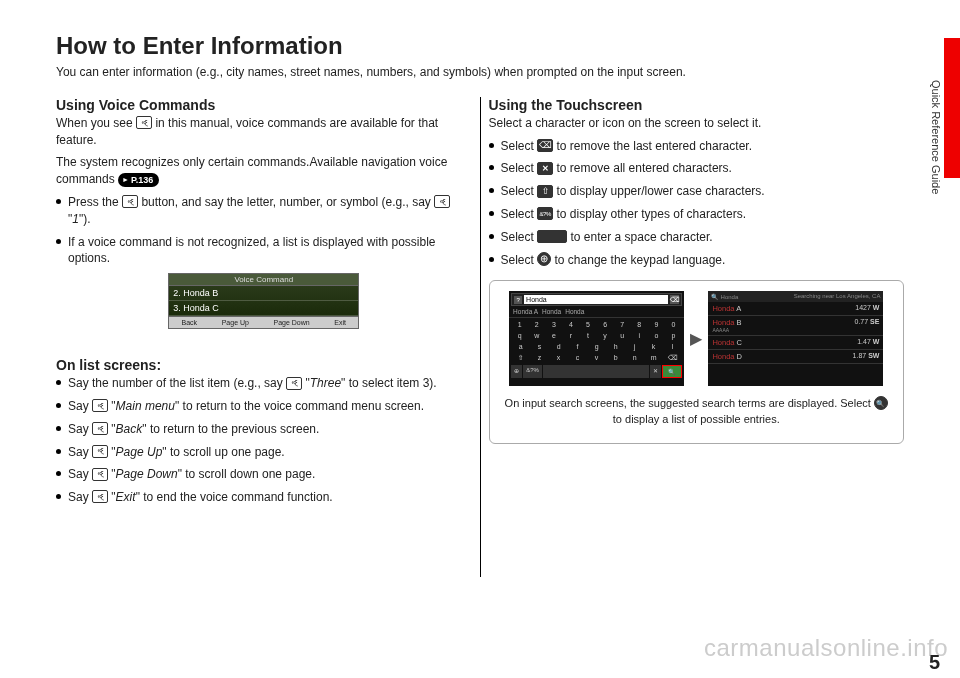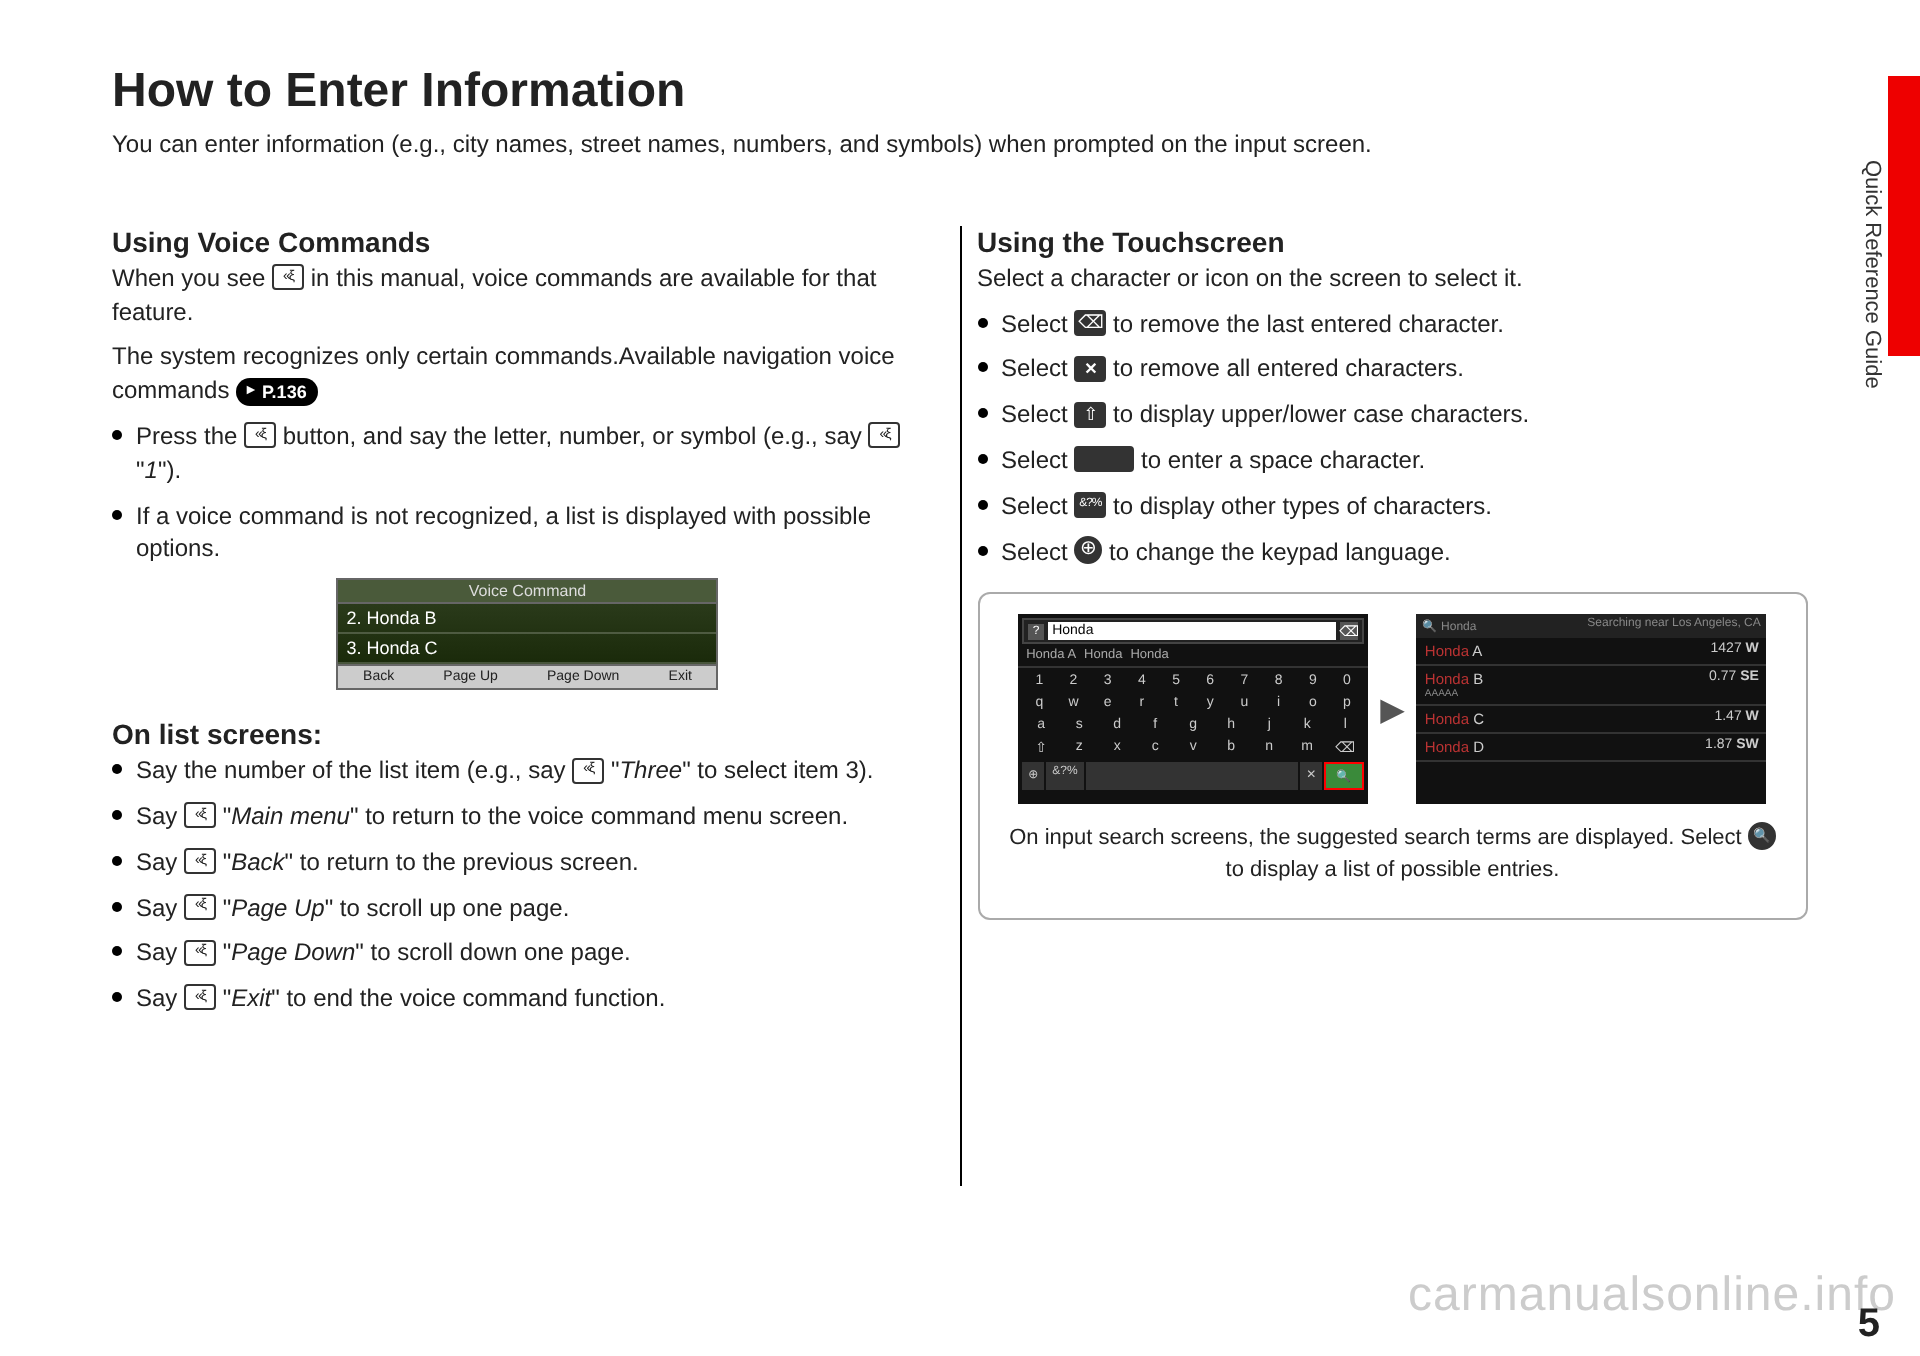--- a/index.html
+++ b/index.html
@@ -16,21 +16,21 @@
   .page {
     padding: 32px 56px 20px 56px;
   }
   h1 {
     font-size: 24px;
     font-weight: 700;
     margin-bottom: 4px;
   }
   .subtitle {
     font-size: 12px;
-    margin-bottom: 32px;
+    margin-bottom: 16px;
   }
   .columns {
     display: flex;
     gap: 8px;
   }
   .col {
     flex: 1;
     min-width: 0;
   }
   .divider {
@@ -84,21 +84,21 @@
     font-size: 9px;
     padding: 1px 6px 1px 4px;
     border-radius: 7px;
     vertical-align: middle;
     font-weight: bold;
   }
   .pill::before { content:"►"; font-size:7px; margin-right:2px;}
   em.cmd { font-style: italic; }
   .screenshot-vc {
     width: 191px;
-    margin: 6px auto 14px auto;
+    margin: 6px auto 28px auto;
   }
   .vc-title {
     background:#4a5a3a; color:#ddd; font-size:8px; text-align:center; padding:1px 0; border:1px solid #666;
   }
   .vc-body {
     background: linear-gradient(#2a3a1a,#1a2a0a);
     border-left:1px solid #666; border-right:1px solid #666;
   }
   .vc-body div { color:#fff; font-size:9px; padding:2px 4px; border-bottom:1px solid rgba(255,255,255,0.2);}
   .vc-footer {
@@ -268,27 +268,27 @@
           <span class="icon-box dark icon-x"></span>
           <span> to remove all entered characters.</span>
         </li>
         <li>
           <span>Select </span>
           <span class="icon-box dark icon-shift"></span>
           <span> to display upper/lower case characters.</span>
         </li>
         <li>
           <span>Select </span>
+          <span class="icon-box dark icon-sym"></span>
+          <span> to display other types of characters.</span>
+        </li>
+        <li>
+          <span>Select </span>
           <span class="icon-box dark wide"></span>
           <span> to enter a space character.</span>
-        </li>
-        <li>
-          <span>Select </span>
-          <span class="icon-box dark icon-sym"></span>
-          <span> to display other types of characters.</span>
         </li>
         <li>
           <span>Select </span>
           <span class="icon-box dark-round icon-globe"></span>
           <span> to change the keypad language.</span>
         </li>
       </ul>
 
       <div class="ts-figure">
         <div class="ts-row">

